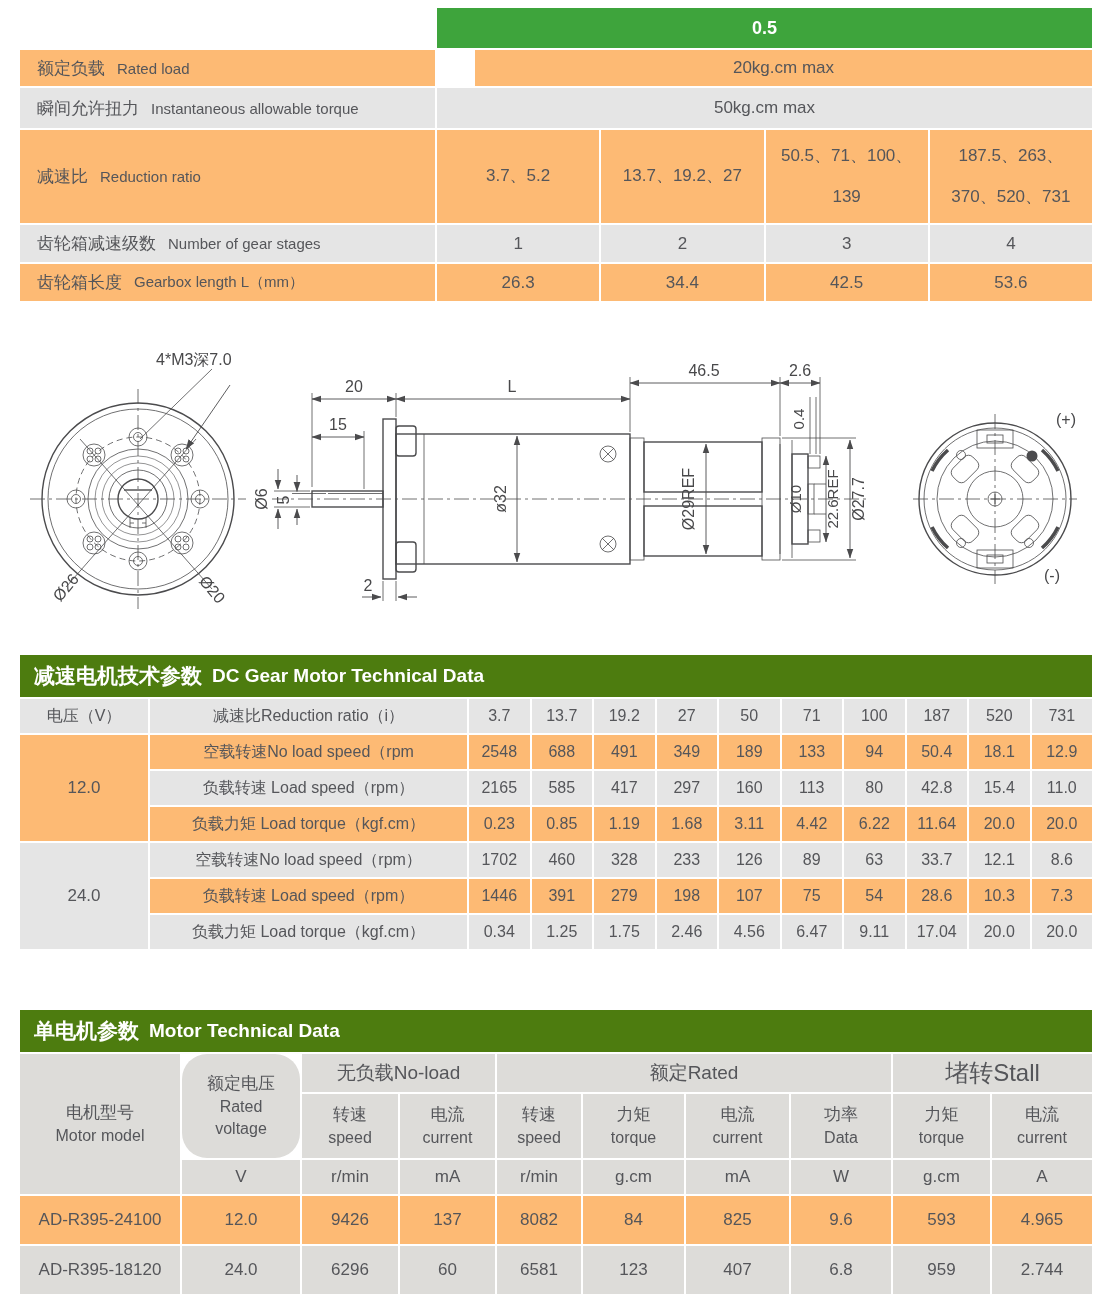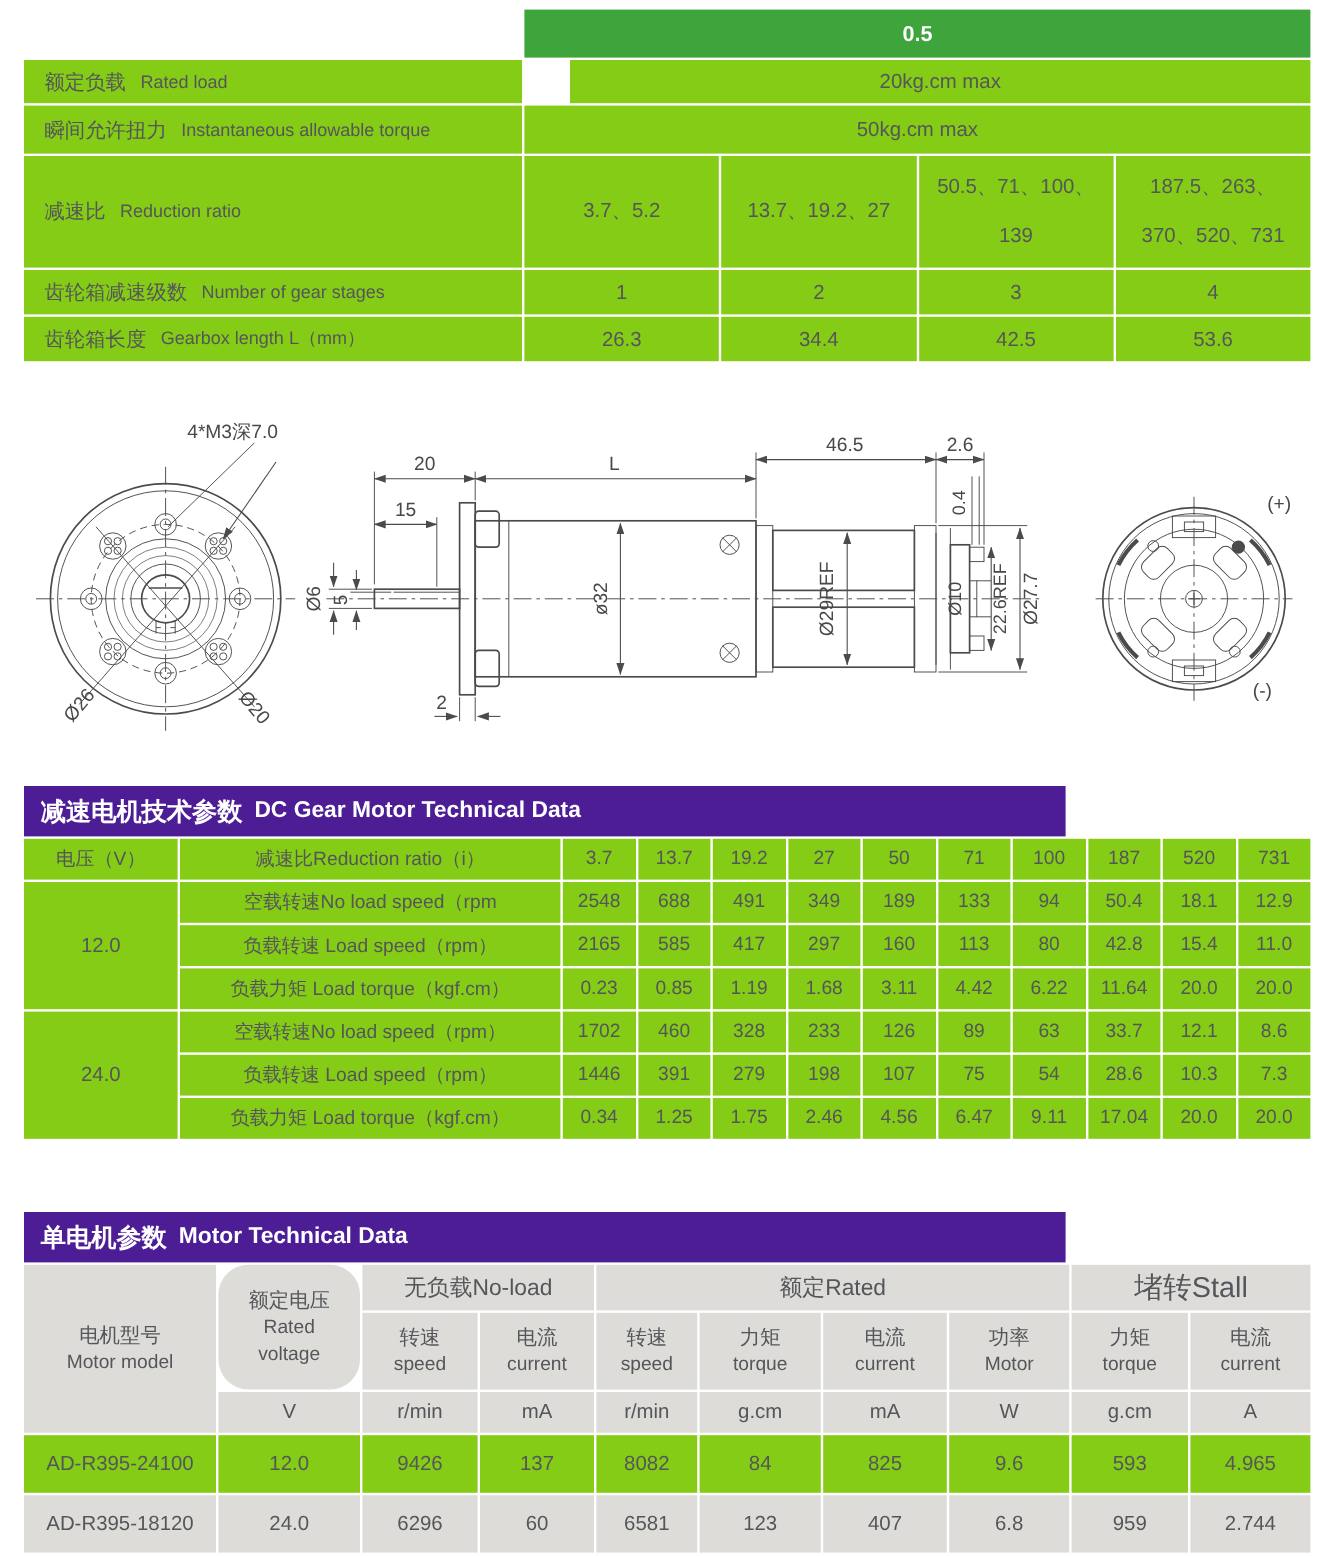--- a/index.html
+++ b/index.html
@@ -2,36 +2,36 @@
 <html><head>
 <meta charset="utf-8">
 <style>
   html,body{margin:0;padding:0;background:#ffffff;}
   body{width:1100px;font-family:"Liberation Sans","DejaVu Sans",sans-serif;color:#55565a;}
   .page{width:1100px;}
   .tblwrap{width:1072px;margin-left:20px;}
   
   .grid{display:grid;gap:2px;background:#ffffff;width:1072px;}
   .cell{display:flex;align-items:center;justify-content:center;font-size:17px;color:#55565a;text-align:center;}
-  .lt{background:#84cc16;}
-  .md{background:#84cc16;}
+  .lt{background:#fdba74;}
+  .md{background:#e5e5e5;}
   .hd{background:#dddcd9;}
   .gn{background:#3ea43c;}
   .lbl{justify-content:flex-start;padding-left:17px;text-align:left;}
   .lbl .zh{font-size:17px;}
   .lbl .en{font-size:15px;margin-left:12px;}
   .wrapv{padding:0 14px;line-height:2.4;display:flex;align-items:center;justify-content:center;}
   
   .spec{grid-template-columns:415px repeat(4,1fr);grid-template-rows:40px 36px 40px 93px 37px 37px;margin-top:8px;}
   .spec .ghl{color:#fff;font-weight:bold;}
   .spec .ghl .zh-b{font-size:20px;}
   .spec .ghl .en-b{font-size:17px;margin-left:14px;}
   .spec .ghv{color:#fff;font-weight:bold;font-size:18px;}
   
-  .band{width:868px;height:42px;background:#4c1d95;display:flex;align-items:center;padding-left:14px;box-sizing:border-box;}
+  .band{width:1072px;height:42px;background:#4d7c0f;display:flex;align-items:center;padding-left:14px;box-sizing:border-box;}
   .band .bzh{color:#fff;font-weight:bold;font-size:21px;}
   .band .ben{color:#fff;font-weight:bold;font-size:19px;margin-left:10px;}
   
   .gt{grid-template-columns:128px 317px repeat(10,1fr);grid-template-rows:repeat(7,34px);margin-top:2px;}
   .gt .cell{font-size:16px;}
   .gt .vspan{grid-row:span 3;font-size:17px;}
   
   .mt{grid-template-columns:160px 118px 96px 95px 84px 101px 103px 100px 97px 100px;grid-template-rows:38px 64px 34px 48px 48px;margin-top:2px;}
   .mt .cell{font-size:17px;}
   .two{display:flex;flex-direction:column;align-items:center;justify-content:center;line-height:1.4;}
@@ -379,21 +379,21 @@
       <div class="cell hd two">
           <span class="s1">力矩</span>
           <span class="s2">torque</span>
         </div>
       <div class="cell hd two">
           <span class="s1">电流</span>
           <span class="s2">current</span>
         </div>
       <div class="cell hd two">
           <span class="s1">功率</span>
-          <span class="s2">Motor</span>
+          <span class="s2">Data</span>
         </div>
       <div class="cell hd two">
           <span class="s1">力矩</span>
           <span class="s2">torque</span>
         </div>
       <div class="cell hd two">
           <span class="s1">电流</span>
           <span class="s2">current</span>
         </div>
 

